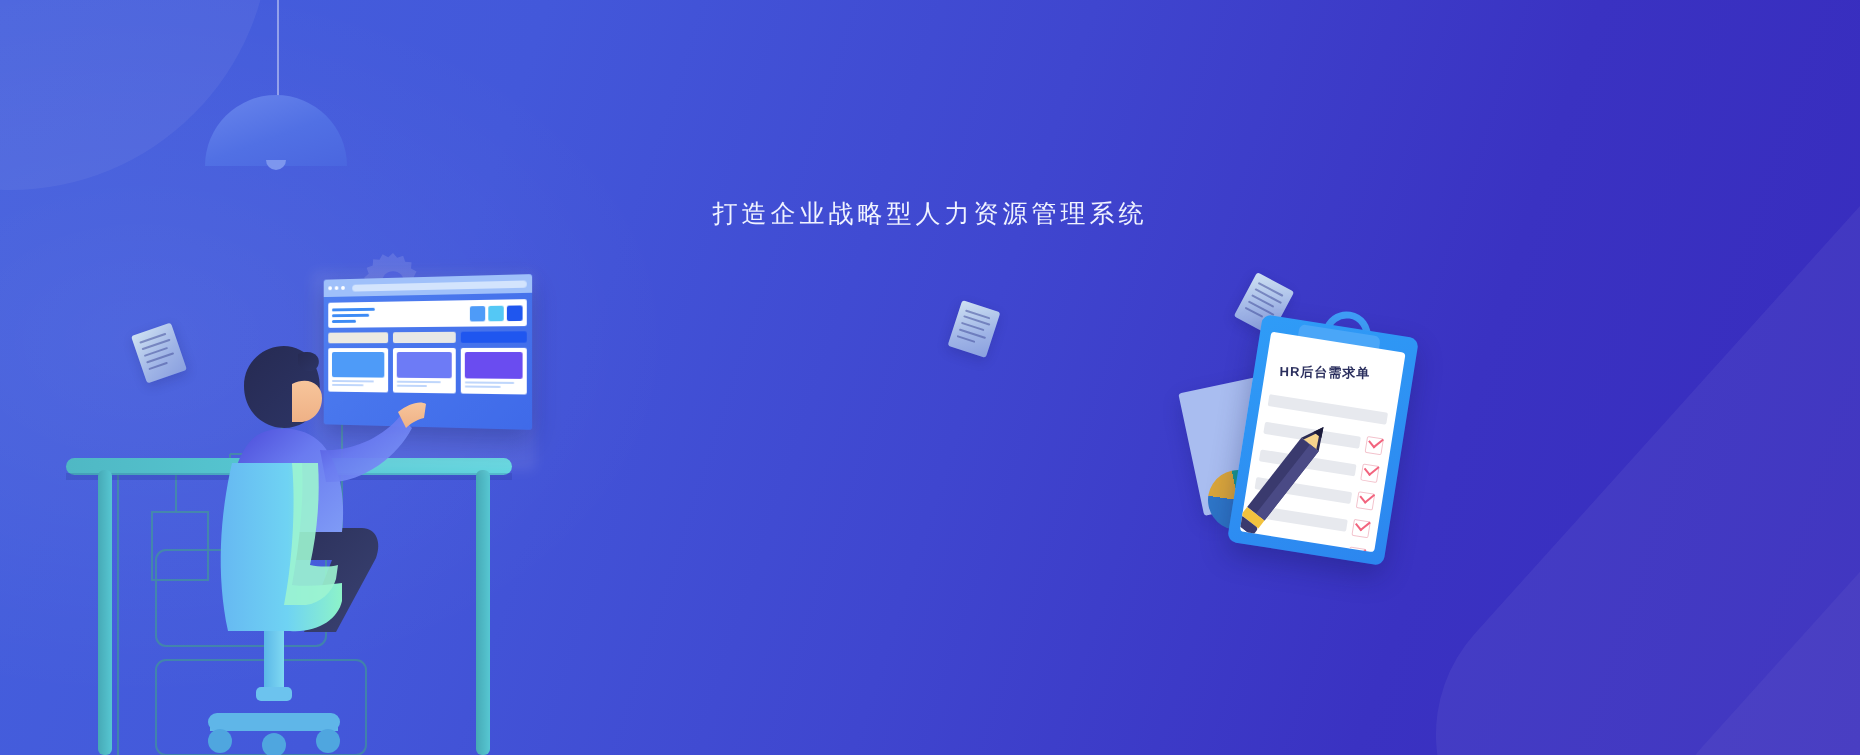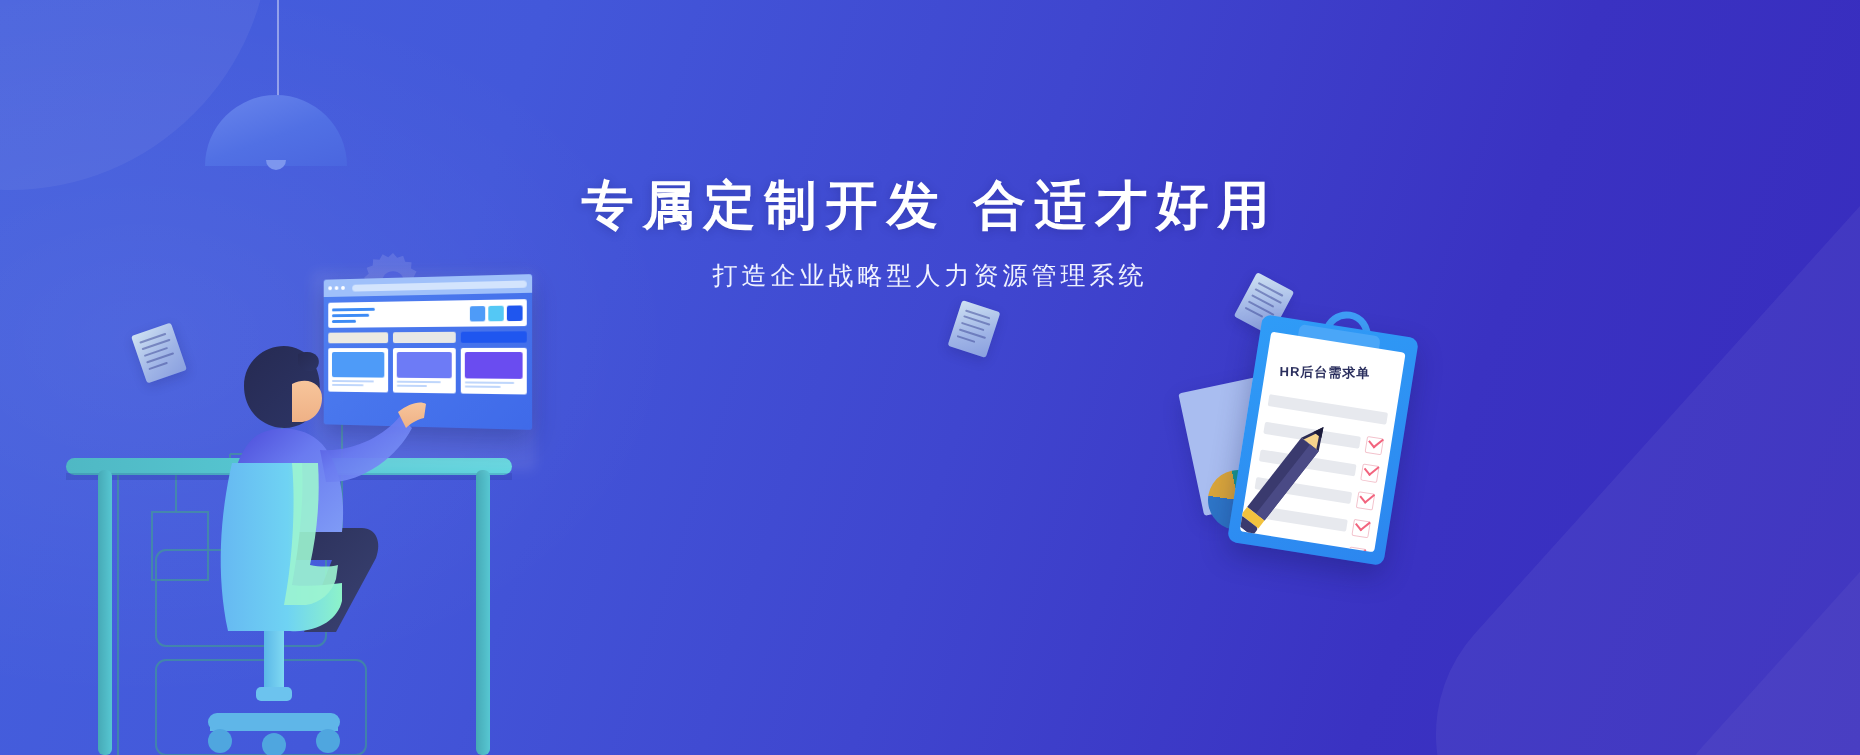--- a/index.html
+++ b/index.html
@@ -418,17 +418,16 @@
           <rect x="2" y="22" width="22" height="88" fill="#3a3a6e"></rect>
           <rect x="13" y="22" width="11" height="88" fill="#4a4a85"></rect>
           <rect x="2" y="110" width="22" height="10" fill="#f2c23e"></rect>
           <rect x="2" y="120" width="22" height="10" rx="3" fill="#3a3a6e"></rect>
         </svg>
       </div>
     </div>
   </div>
 
   <div class="copy">
-    <h1 class="headline"><span>专属定制开发</span><span class="gap"></span><span>合适才好用</span></h1>
     <p class="subhead">打造企业战略型人力资源管理系统</p>
   </div>
 
 </div>
 
 </body></html>

